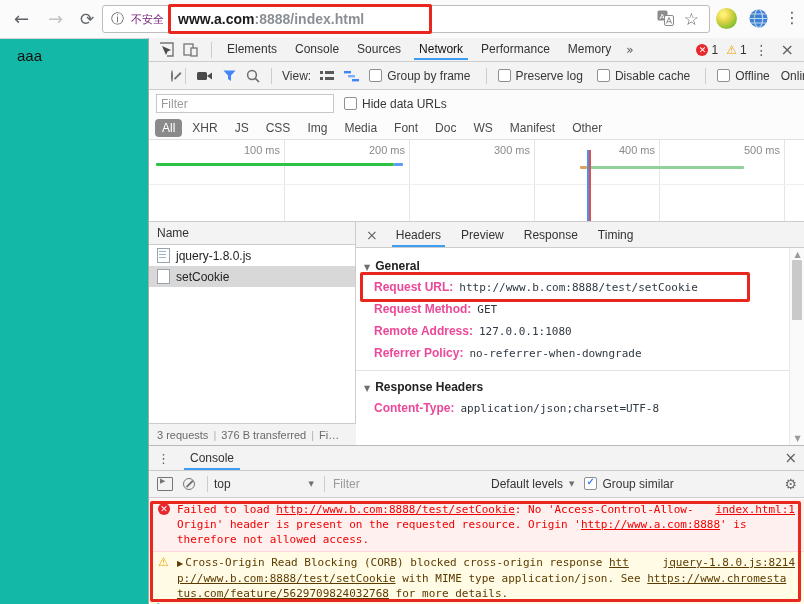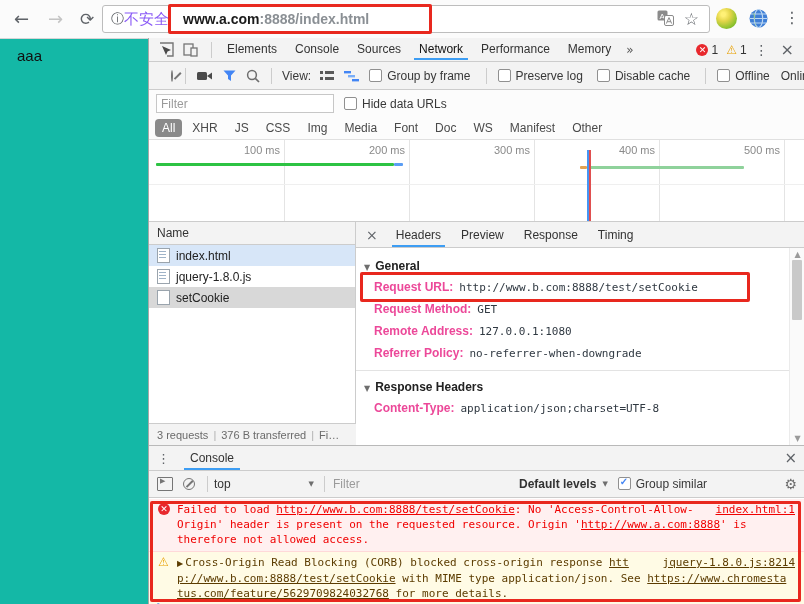--- a/index.html
+++ b/index.html
@@ -10,21 +10,21 @@
   
   .browser-toolbar{position:absolute;left:0;top:0;width:804px;height:38px;background:#fbfbfb;
                    border-bottom:1px solid #d6d6d6;}
   .nav-icon{position:absolute;top:7px;font-size:18px;color:#5f6368;cursor:pointer;line-height:24px;}
   .nav-back{left:14px;}
   .nav-fwd{left:48px;color:#c4c4c4;}
   .nav-reload{left:80px;font-size:17px;}
   .omnibox{position:absolute;left:102px;top:5px;width:606px;height:26px;background:#fff;
            border:1px solid #bdbdbd;border-radius:3px;display:flex;align-items:center;}
   .omni-info{margin-left:8px;font-size:13px;color:#5f6368;}
-  .omni-sec{margin-left:0;font-size:15px;color:#8b5cf6;}
+  .omni-sec{margin-left:7px;font-size:11px;color:#701a75;}
   .omni-url{margin-left:14px;font-size:14px;white-space:nowrap;font-weight:bold;}
   .omni-url .host{color:#1b1b1b;}
   .omni-url .rest{color:#8a8f94;}
   .omni-right{margin-left:auto;display:flex;align-items:center;}
   .omni-translate{margin-right:10px;}
   .omni-star{margin-right:10px;font-size:17px;color:#5f6368;}
   .annotation{position:absolute;border:3px solid #e8281e;border-radius:2px;pointer-events:none;z-index:40;}
   .anno-url{left:168px;top:4px;width:258px;height:24px;}
   .ext-icon{position:absolute;top:8px;width:21px;height:21px;border-radius:50%;}
   .ext-yellow{left:716px;background:radial-gradient(circle at 35% 30%,#fff176 10%,#e3d549 35%,#8fc32f 70%,#5d9e1f);}
@@ -338,24 +338,20 @@
         <div class="ov-bar" style="left: 431px; top: 26px; width: 7px; background: rgb(226, 164, 82);"></div>
         <div class="ov-bar" style="left: 440px; top: 26px; width: 155px; background: rgb(143, 210, 155);"></div>
         <div class="ov-vline" style="left: 438px; background: rgb(69, 149, 244);"></div>
         <div class="ov-vline" style="left: 440px; background: rgb(224, 79, 79);"></div>
       </div>
 
     <div class="net-main">
       <div class="req-pane">
         <div class="req-header">Name</div>
         <div id="req-rows">
-            <div class="req-row sel">
-              <div class="file-ico doc" style="display: inline-block;"></div>
-              <div style="display: inline;">index.html</div>
-            </div>
             <div class="req-row ">
               <div class="file-ico doc" style="display: inline-block;"></div>
               <div style="display: inline;">jquery-1.8.0.js</div>
             </div>
             <div class="req-row gray">
               <div class="file-ico " style="display: inline-block;"></div>
               <div style="display: inline;">setCookie</div>
             </div>
           </div>
         <div class="req-status" id="req-status">
@@ -402,21 +398,21 @@
       <div class="bar con-toolbar">
         <span class="sidebar-ico"></span>
         <span class="block-icon"></span>
         <span class="vdiv"></span>
         <span class="con-drop ctx-drop">
           <span>top</span>
           <span class="caret icon-font">▼</span>
         </span>
         <span class="vdiv"></span>
         <input class="con-filter" placeholder="Filter" style="">
-        <span class="con-drop" style="margin-left:84px;font-weight:bold;">
+        <span class="con-drop" style="margin-left:56px;">
           <span>Default levels</span>
           <span class="caret icon-font">▼</span>
         </span>
         <span class="cb-item" style="margin-left:10px;">
           <span class="cb checked"></span>
           <span class="lbl">Group similar</span>
         </span>
         <span class="gear icon-font">⚙</span>
       </div>
       <div class="con-msgs" id="con-msgs">

